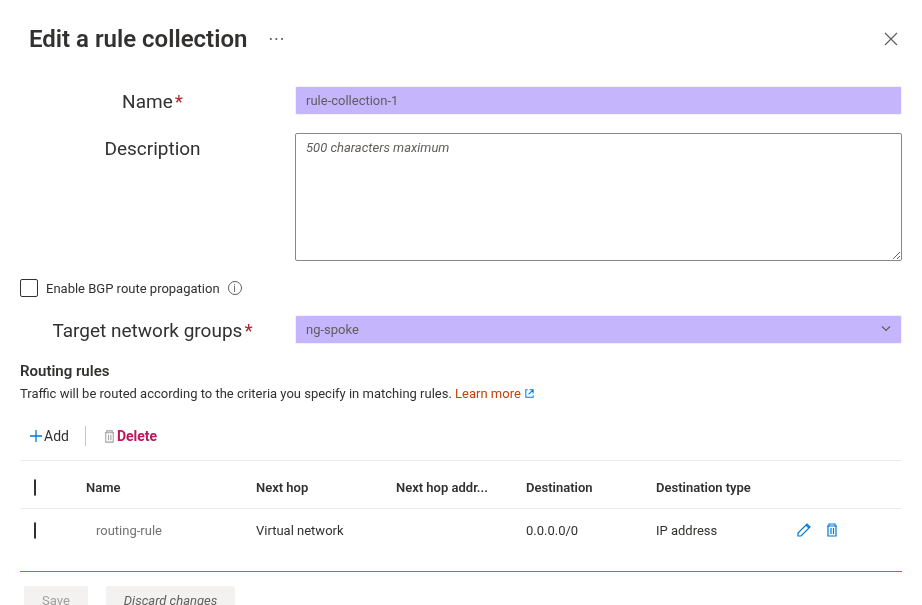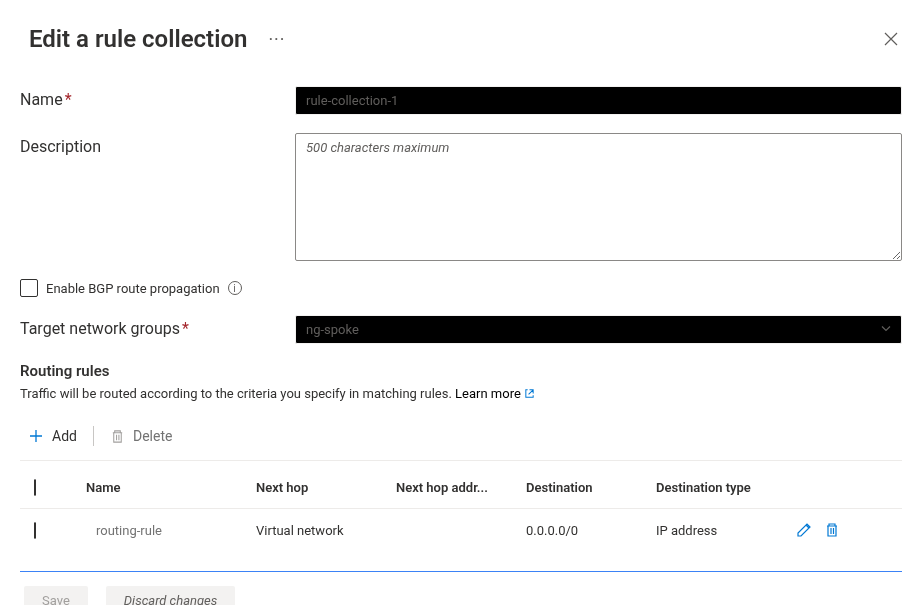--- a/index.html
+++ b/index.html
@@ -10,45 +10,45 @@
     color: #323130;
     background: #ffffff;
     width: 922px;
   }
   .panel { padding: 16px 20px 20px 20px; position: relative; }
   .panel-header { display: flex; align-items: center; gap: 12px; margin-bottom: 24px; }
   .panel-title { font-size: 24px; font-weight: 600; margin: 9px; flex: 0 0 auto; }
   .dots { font-size: 18px; color: #605e5c; letter-spacing: 1px; cursor: pointer; }
   .close-btn { margin-left: auto; font-size: 18px; color: #605e5c; cursor: pointer; padding: 4px; }
   .form-grid { display: grid; grid-template-columns: 265px 1fr; row-gap: 18px; column-gap: 10px; align-items: start; margin-bottom: 18px; }
-  .label { font-size: 16px; color: #323130; padding-top: 4px; }
+  .label { font-size: 19px; color: #323130; padding-top: 4px; text-align: center; }
   .req { color: #a4262c; margin-left: 2px; }
   .text-input, .select-input {
     width: 100%; font-family: inherit; font-size: 13px;
     padding: 6px 10px; border: 1px solid #8a8886; border-radius: 2px;
     background: #fff; color: #323130;
   }
-  .text-input[readonly] { background: #000000; border-color: #f3f2f1; color: #605e5c; }
+  .text-input[readonly] { background: #c4b5fd; border-color: #f3f2f1; color: #605e5c; }
   textarea.text-input { height: 128px; resize: both; font-style: normal; }
   textarea.text-input::placeholder { font-style: italic; color: #605e5c; }
   .select-wrap { position: relative; }
   .select-caret {
     position: absolute; right: 10px; top: 50%; transform: translateY(-50%);
     pointer-events: none; color: #605e5c;
   }
   .checkbox-row { display: flex; align-items: center; gap: 8px; margin: 0 0 18px 0; }
   .checkbox-box { width: 18px; height: 18px; border: 1px solid #323130; border-radius: 2px; background: #fff; cursor: pointer; }
   .info-icon { width: 14px; height: 14px; border: 1px solid #605e5c; border-radius: 50%; display: inline-flex; align-items: center; justify-content: center; font-size: 10px; color: #605e5c; cursor: default; }
   .section-title { font-size: 15px; font-weight: 600; margin: 10px 0 6px 0; }
   .section-desc { font-size: 13px; color: #323130; margin-bottom: 16px; }
-  .link { color: #000000; text-decoration: none; cursor: pointer; }
+  .link { color: #c2410c; text-decoration: none; cursor: pointer; }
   .ext-icon { display:inline-block; vertical-align: -1px; }
   .toolbar { display: flex; align-items: center; gap: 16px; padding: 8px 0 14px 8px; border-bottom: 1px solid #edebe9; }
-  .tool-btn { display: inline-flex; align-items: center; gap: 8px; font-size: 14px; color: #323130; cursor: pointer; }
-  .tool-btn.disabled { color: #737373; cursor: default; }
+  .tool-btn { display: inline-flex; align-items: center; font-size: 14px; color: #323130; cursor: pointer; }
+  .tool-btn.disabled { color: #be185d; cursor: default; font-weight: bold; }
   .tool-sep { width: 1px; height: 20px; background: #c8c6c4; }
   .plus-icon svg, .trash-icon svg, .pencil-icon svg { display: block; }
   .table { margin-top: 6px; }
   .thead, .trow { display: grid; grid-template-columns: 60px 170px 140px 130px 130px 140px 90px; align-items: center; min-height: 42px; padding: 4px 0; }
   .thead { font-weight: 600; font-size: 13px; border-bottom: 1px solid #edebe9; }
   .trow { font-size: 13px; }
   .cell { padding: 4px 6px; overflow: hidden; text-overflow: ellipsis; white-space: nowrap; }
   .cell.actions { display: flex; gap: 12px; justify-content: flex-start; }
   .row-link { color: #737373; cursor: pointer; margin-left: 10px; }
   .footer-bar { border-top: 1px solid #3b82f6; padding: 14px 4px 0 4px; margin-top: 20px; display: flex; gap: 18px; }

